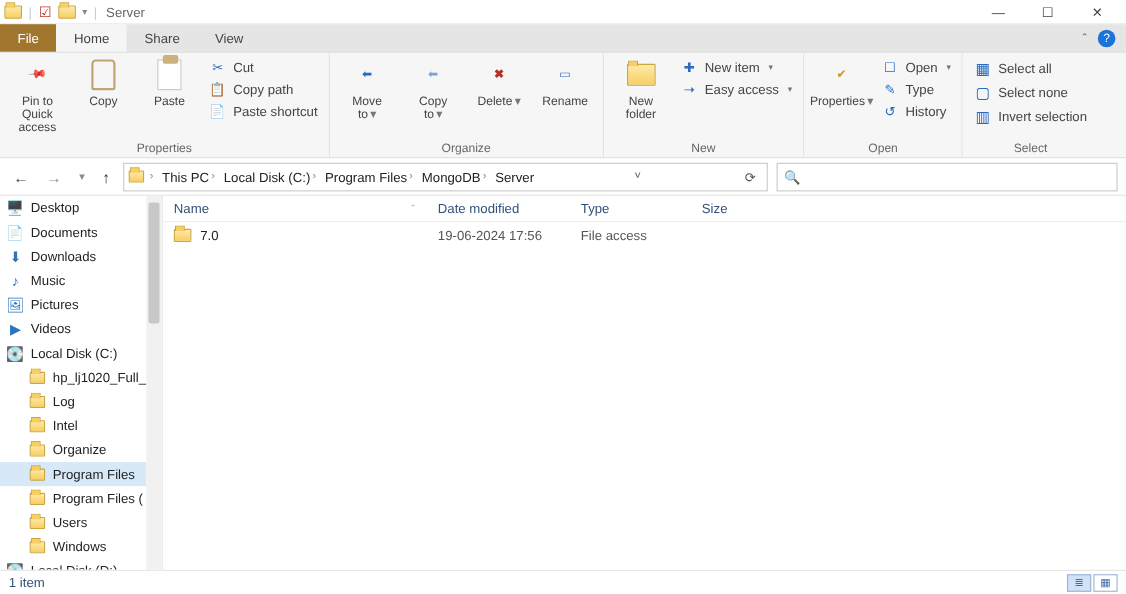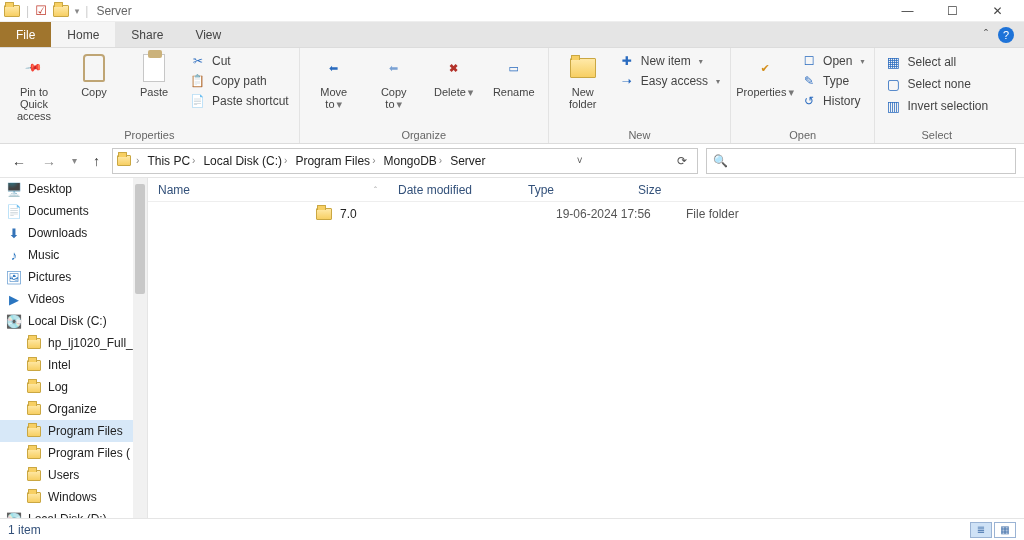--- a/index.html
+++ b/index.html
@@ -115,21 +115,21 @@
   .ticon.disk{color:#5b90c7;}
   
   .filepane{ flex:1; display:flex; flex-direction:column;}
   .cols{ display:flex; height:24px; border-bottom:1px solid #eee; color:#33517a; font-size:12px;}
   .col{ display:flex; align-items:center; padding:0 10px; border-right:1px solid transparent;}
   .col.name{ width:240px;}
   .col.date{ width:130px;}
   .col.type{ width:110px;}
   .col.size{ width:80px;text-align:center;}
   .rows{ flex:1;}
-  .row{ display:flex; height:24px; align-items:center;justify-content:center;}
+  .row{ display:flex; height:24px; align-items:center;}
   .row .cell{ padding:0 10px;}
   .cell.name{ width:240px; display:flex; align-items:center; gap:8px;}
   .cell.date{ width:130px; color:#555;}
   .cell.type{ width:110px; color:#555;}
   .cell.size{ width:80px;}
   
   .status{ height:22px; border-top:1px solid #e5e5e5; display:flex; align-items:center; padding:0 8px; color:#33517a; font-size:12px;}
   .status .views{ margin-left:auto; display:flex; gap:2px;}
   .status .vbtn{ width:22px;height:16px;border:1px solid #9ab3d4; display:flex;align-items:center;justify-content:center;font-size:10px;color:#3e6da8;}
   .status .vbtn.active{ background:#cfe2f6;}
@@ -384,27 +384,27 @@
         <div class="tnode indent1">
           <span class="ticon folder">
             <span class="folder-glyph" style="width: 14px; height: 11px;"></span>
           </span>
           <span>hp_lj1020_Full_</span>
         </div>
         <div class="tnode indent1">
           <span class="ticon folder">
             <span class="folder-glyph" style="width: 14px; height: 11px;"></span>
           </span>
+          <span>Log</span>
+        </div>
+        <div class="tnode indent1">
+          <span class="ticon folder">
+            <span class="folder-glyph" style="width: 14px; height: 11px;"></span>
+          </span>
           <span>Intel</span>
-        </div>
-        <div class="tnode indent1">
-          <span class="ticon folder">
-            <span class="folder-glyph" style="width: 14px; height: 11px;"></span>
-          </span>
-          <span>Log</span>
         </div>
         <div class="tnode indent1">
           <span class="ticon folder">
             <span class="folder-glyph" style="width: 14px; height: 11px;"></span>
           </span>
           <span>Organize</span>
         </div>
         <div class="tnode indent1 sel">
           <span class="ticon folder">
             <span class="folder-glyph" style="width: 14px; height: 11px;"></span>
@@ -448,21 +448,21 @@
       <div class="col type">Type</div>
       <div class="col size">Size</div>
     </div>
     <div class="rows" id="rows">
         <div class="row">
           <div class="cell name">
             <span class="folder-glyph" style="width: 16px; height: 12px;"></span>
             <span>7.0</span>
           </div>
           <div class="cell date">19-06-2024 17:56</div>
-          <div class="cell type">File folder</div>
+          <div class="cell type">File access</div>
           <div class="cell size"></div>
         </div>
       </div>
   </div>
 </div>
 
 <div class="status">
   <span>1 item</span>
   <div class="views">
     <div class="vbtn active">≣</div>

